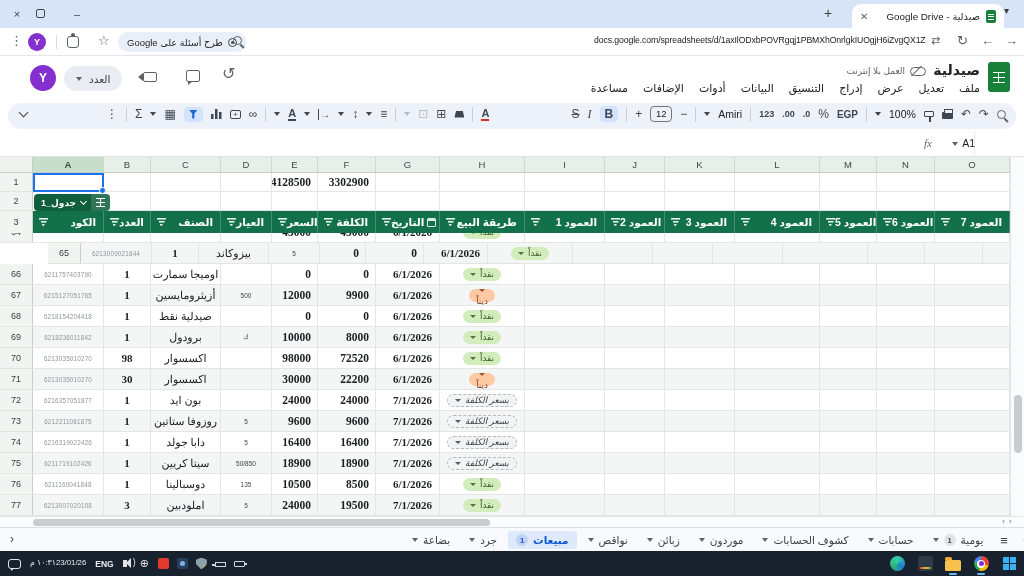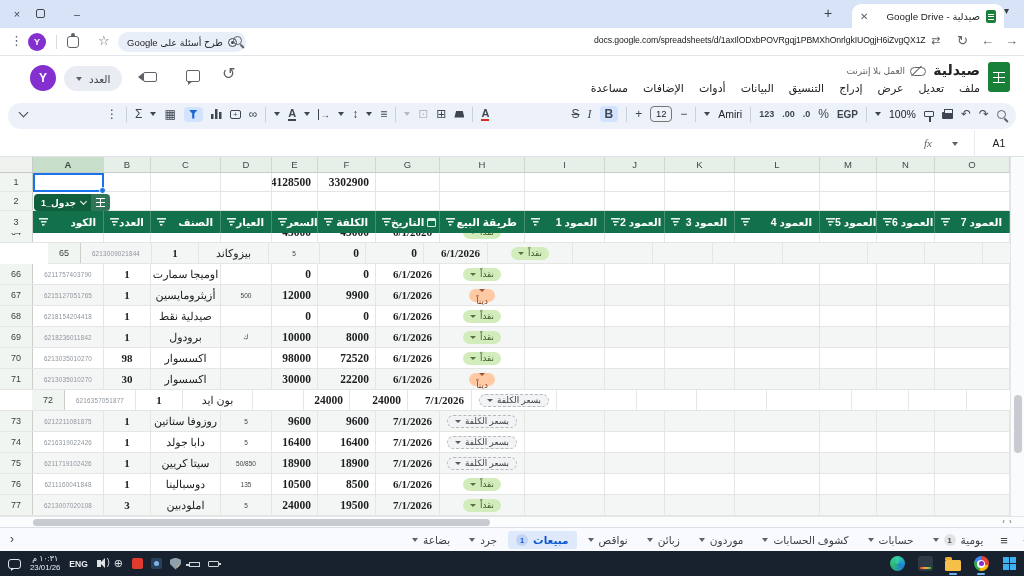--- a/index.html
+++ b/index.html
@@ -105,21 +105,21 @@
   .ic-roller{width:10px;height:6px;border:1.3px solid #3f4652;border-radius:1px;position:relative;}
   .ic-roller::after{content:'';position:absolute;left:4px;top:5px;width:1.8px;height:5px;background:#3f4652;}
   .ic-print{width:11px;height:7px;background:#3f4652;border-radius:1px;position:relative;margin-top:3px;}
   .ic-print::before{content:'';position:absolute;left:2px;top:-3px;width:7px;height:3px;background:#edf2fa;border:1px solid #3f4652;}
 
   
   .frow{position:absolute;left:0;top:131px;width:1024px;height:26px;background:#fff;border-bottom:1px solid #dfe3e8;}
   .fx{position:absolute;left:924px;top:6px;font-family:"Liberation Serif",serif;font-style:italic;font-size:11px;color:#5f6368;}
   .fxcar{position:absolute;left:952px;top:11px;}
   .fsep{position:absolute;left:974px;top:0;width:1px;height:26px;background:#e8eaee;}
-  .namebox{position:absolute;left:980px;top:6px;width:38px;text-align:center;font-size:10.5px;color:#202124;}
+  .namebox{position:absolute;left:937px;top:6px;width:38px;text-align:right;font-size:10.5px;color:#202124;}
 
   
   .grid{position:absolute;left:0;top:157px;width:1024px;height:370px;background:#fff;}
   .colhdrs{display:flex;height:16px;}
   .corner{width:33px;height:16px;background:#eef1ee;border-right:1px solid #c6ccc6;border-bottom:1px solid #c6ccc6;}
   .ch{height:16px;background:#e7efe9;border-right:1px solid #cfd8d1;border-bottom:1px solid #c6ccc6;
     font-size:9.5px;color:#3f4945;text-align:center;line-height:16px;}
   .ch.sel{background:#c7dfca;font-weight:bold;}
   .r{display:flex;height:21px;border-bottom:1px solid #e4e6e4;background:#fff;}
   .r.top{height:19px;}
@@ -144,21 +144,21 @@
     linear-gradient(#e7f2ea,#e7f2ea) 50% 0/9px 1.6px no-repeat,
     linear-gradient(#e7f2ea,#e7f2ea) 50% 3.2px/5.5px 1.6px no-repeat,
     linear-gradient(#e7f2ea,#e7f2ea) 50% 6.4px/2.5px 1.6px no-repeat;}
   .calic{width:9px;height:9px;border:1.2px solid #dbeee2;border-top-width:3px;border-radius:1.5px;}
   .chip{height:13px;border-radius:7px;display:flex;align-items:center;gap:4px;padding:0 7px;margin:auto;
     font-size:8.8px;white-space:nowrap;direction:ltr;}
   .chip .ccar{width:0;height:0;border-left:3px solid transparent;border-right:3px solid transparent;border-top:3.8px solid currentColor;opacity:.85;}
   .chip .clbl{direction:rtl;}
   .chip.green{background:#d3ecbc;color:#3f5b28;}
   .chip.orange{background:#ffc9a4;color:#88421d;flex-direction:column;}
-  .chip.gray{background:#f1f3f4;color:#3c4043;border:1px dashed #b6babf;}
+  .chip.gray{background:#f1f3f4;color:#3c4043;border:1px dashed #b6babf;font-style:italic;}
   .partialwrap{height:10px;overflow:hidden;}
   .partialwrap .r{margin-top:-11px;}
   .sel-a1{position:absolute;left:33px;top:16px;width:71px;height:19px;border:2px solid #1a73e8;pointer-events:none;}
   .sel-handle{position:absolute;left:99px;top:30px;width:7px;height:7px;border-radius:50%;background:#1a73e8;border:1px solid #fff;}
   .tbadge{position:absolute;left:34px;top:37px;height:17px;background:#0f5f3c;border-radius:4px;
     display:flex;align-items:center;gap:5px;padding:0 0 0 7px;color:#fff;z-index:5;}
   .tbadge .nm{font-size:9px;font-weight:600;direction:rtl;}
   .tbadge .chev2{width:5px;height:5px;border-right:1.4px solid #fff;border-bottom:1.4px solid #fff;transform:rotate(45deg);margin-top:-2px;}
   .tbadge .icbox{width:19px;height:17px;background:rgba(255,255,255,.14);border-radius:0 4px 4px 0;
     display:flex;align-items:center;justify-content:center;}
@@ -183,21 +183,21 @@
     display:flex;align-items:center;justify-content:center;}
   .stab.active .badge{background:#c2d4f5;color:#0b57d0;}
   .allsheets{font-size:13px;color:#444746;margin:0 6px;}
   .addsheet{font-size:14px;color:#444746;margin:0 6px;}
 
   
   .taskbar{position:absolute;left:0;top:551px;width:1024px;height:25px;background:#18222e;}
   .tleft{position:absolute;left:8px;top:0;height:25px;display:flex;align-items:center;gap:9px;}
   .tk-chat{width:13px;height:10px;border:1.2px solid #dfe3e8;border-radius:3px;position:relative;}
   .tk-chat::after{content:'';position:absolute;left:2px;bottom:-3px;border-top:3px solid #dfe3e8;border-right:4px solid transparent;}
-  .clock{display:flex;flex-direction:column;align-items:center;line-height:1.15;}
+  .clock{display:flex;flex-direction:row;align-items:center;line-height:1.15;}
   .clock span{font-size:7.8px;color:#e8ecf1;}
   .lang{font-size:8.5px;color:#e8ecf1;font-weight:600;}
   .tk-spk{width:4px;height:7px;background:#dfe3e8;position:relative;margin-right:4px;}
   .tk-spk::before{content:'';position:absolute;left:3px;top:-2px;border-right:5px solid #dfe3e8;
     border-top:5.5px solid transparent;border-bottom:5.5px solid transparent;}
   .tk-spk::after{content:')';position:absolute;left:10px;top:-3px;color:#dfe3e8;font-size:9px;}
   .tk-globe{font-size:11px;color:#dfe3e8;}
   .tk-red{width:11px;height:11px;background:#e23b2e;border-radius:2px;}
   .tk-photos{width:11px;height:11px;background:#27405c;border-radius:2px;position:relative;}
   .tk-photos::after{content:'';position:absolute;left:3px;top:3px;width:5px;height:5px;border-radius:50%;background:#7fb3e8;}
@@ -687,21 +687,21 @@
             </span>
           </div>
           <div class="cell" style="width: 80px; flex: 0 0 80px;"></div>
           <div class="cell" style="width: 60px; flex: 0 0 60px;"></div>
           <div class="cell" style="width: 70px; flex: 0 0 70px;"></div>
           <div class="cell" style="width: 85px; flex: 0 0 85px;"></div>
           <div class="cell" style="width: 57px; flex: 0 0 57px;"></div>
           <div class="cell" style="width: 58px; flex: 0 0 58px;"></div>
           <div class="cell" style="width: 75px; flex: 0 0 75px;"></div>
         </div>
-        <div class="r" style="height: 21px; padding-left: 32px;">
+        <div class="r" style="height: 21px;">
           <div class="rn">72</div>
           <div class="cell code" style="width: 71px; flex: 0 0 71px;">6216357051877</div>
           <div class="cell qty" style="width: 47px; flex: 0 0 47px;">1</div>
           <div class="cell item" style="width: 70px; flex: 0 0 70px;">بون ايد</div>
           <div class="cell grade" style="width: 51px; flex: 0 0 51px;"></div>
           <div class="cell num" style="width: 46px; flex: 0 0 46px;">24000</div>
           <div class="cell num" style="width: 58px; flex: 0 0 58px;">24000</div>
           <div class="cell date" style="width: 64px; flex: 0 0 64px;">7/1/2026</div>
           <div class="cell" style="width: 85px; flex: 0 0 85px;">
             <span class="chip gray">

